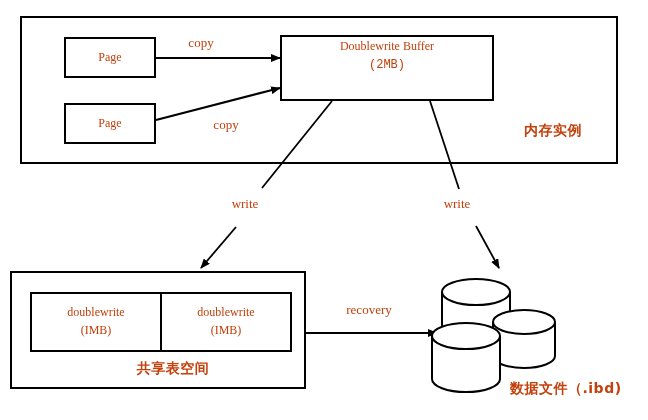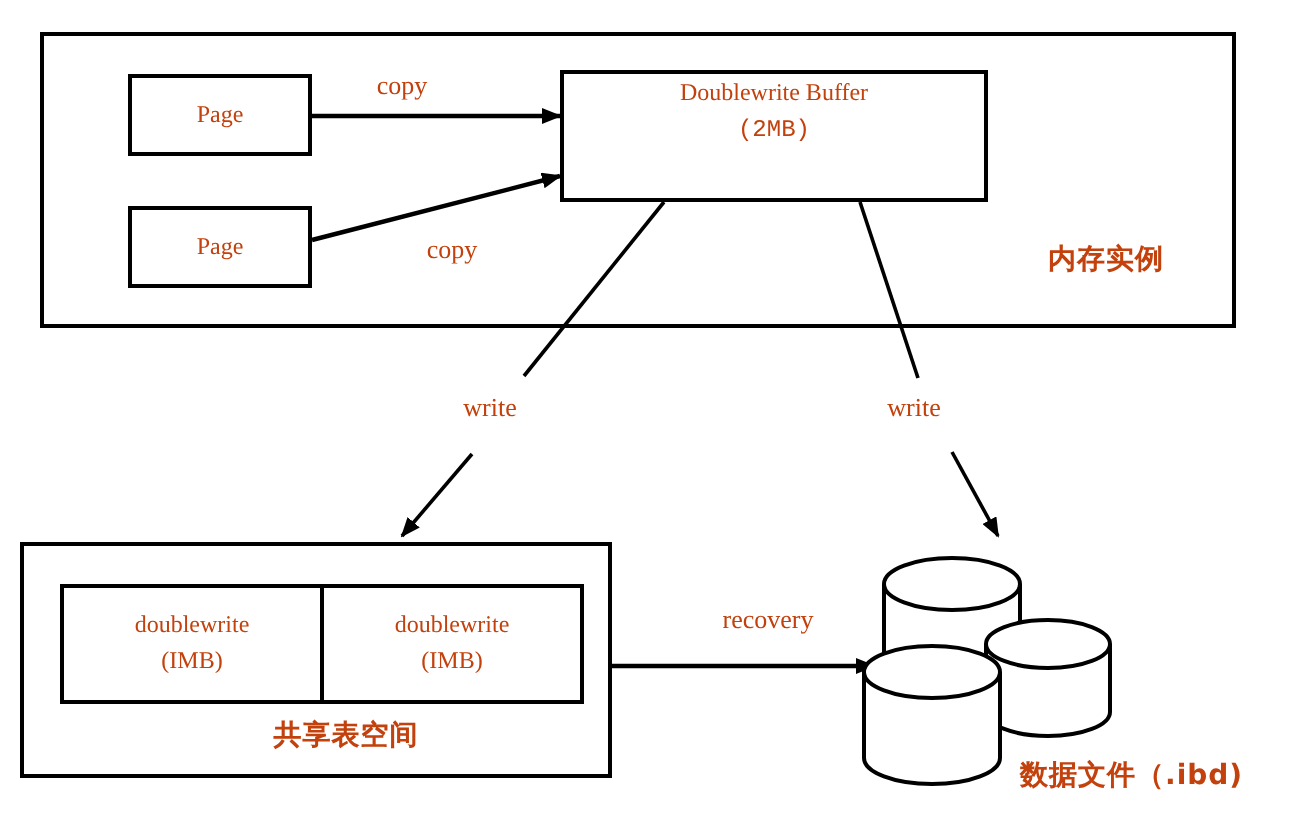--- a/index.html
+++ b/index.html
@@ -125,21 +125,21 @@
   </div>
   <div class="lbl lbl-en edge-label" style="left:203px; top:118px; width:46px;">
     <span>copy</span>
   </div>
   <div class="lbl lbl-en edge-label" style="left:222px; top:197px; width:46px;">
     <span>write</span>
   </div>
   <div class="lbl lbl-en edge-label" style="left:434px; top:197px; width:46px;">
     <span>write</span>
   </div>
-  <div class="lbl lbl-en edge-label" style="left:348px; top:303px; width:72px;">
+  <div class="lbl lbl-en edge-label" style="left:333px; top:303px; width:72px;">
     <span>recovery</span>
   </div>
 
   <div class="lbl lbl-en box-text" style="left:31px; top:293px; width:130px; height:58px;">
     <span>doublewrite</span>
     <span style="margin-top:4px;">(IMB)</span>
   </div>
   <div class="lbl lbl-en box-text" style="left:161px; top:293px; width:130px; height:58px;">
     <span>doublewrite</span>
     <span style="margin-top:4px;">(IMB)</span>

